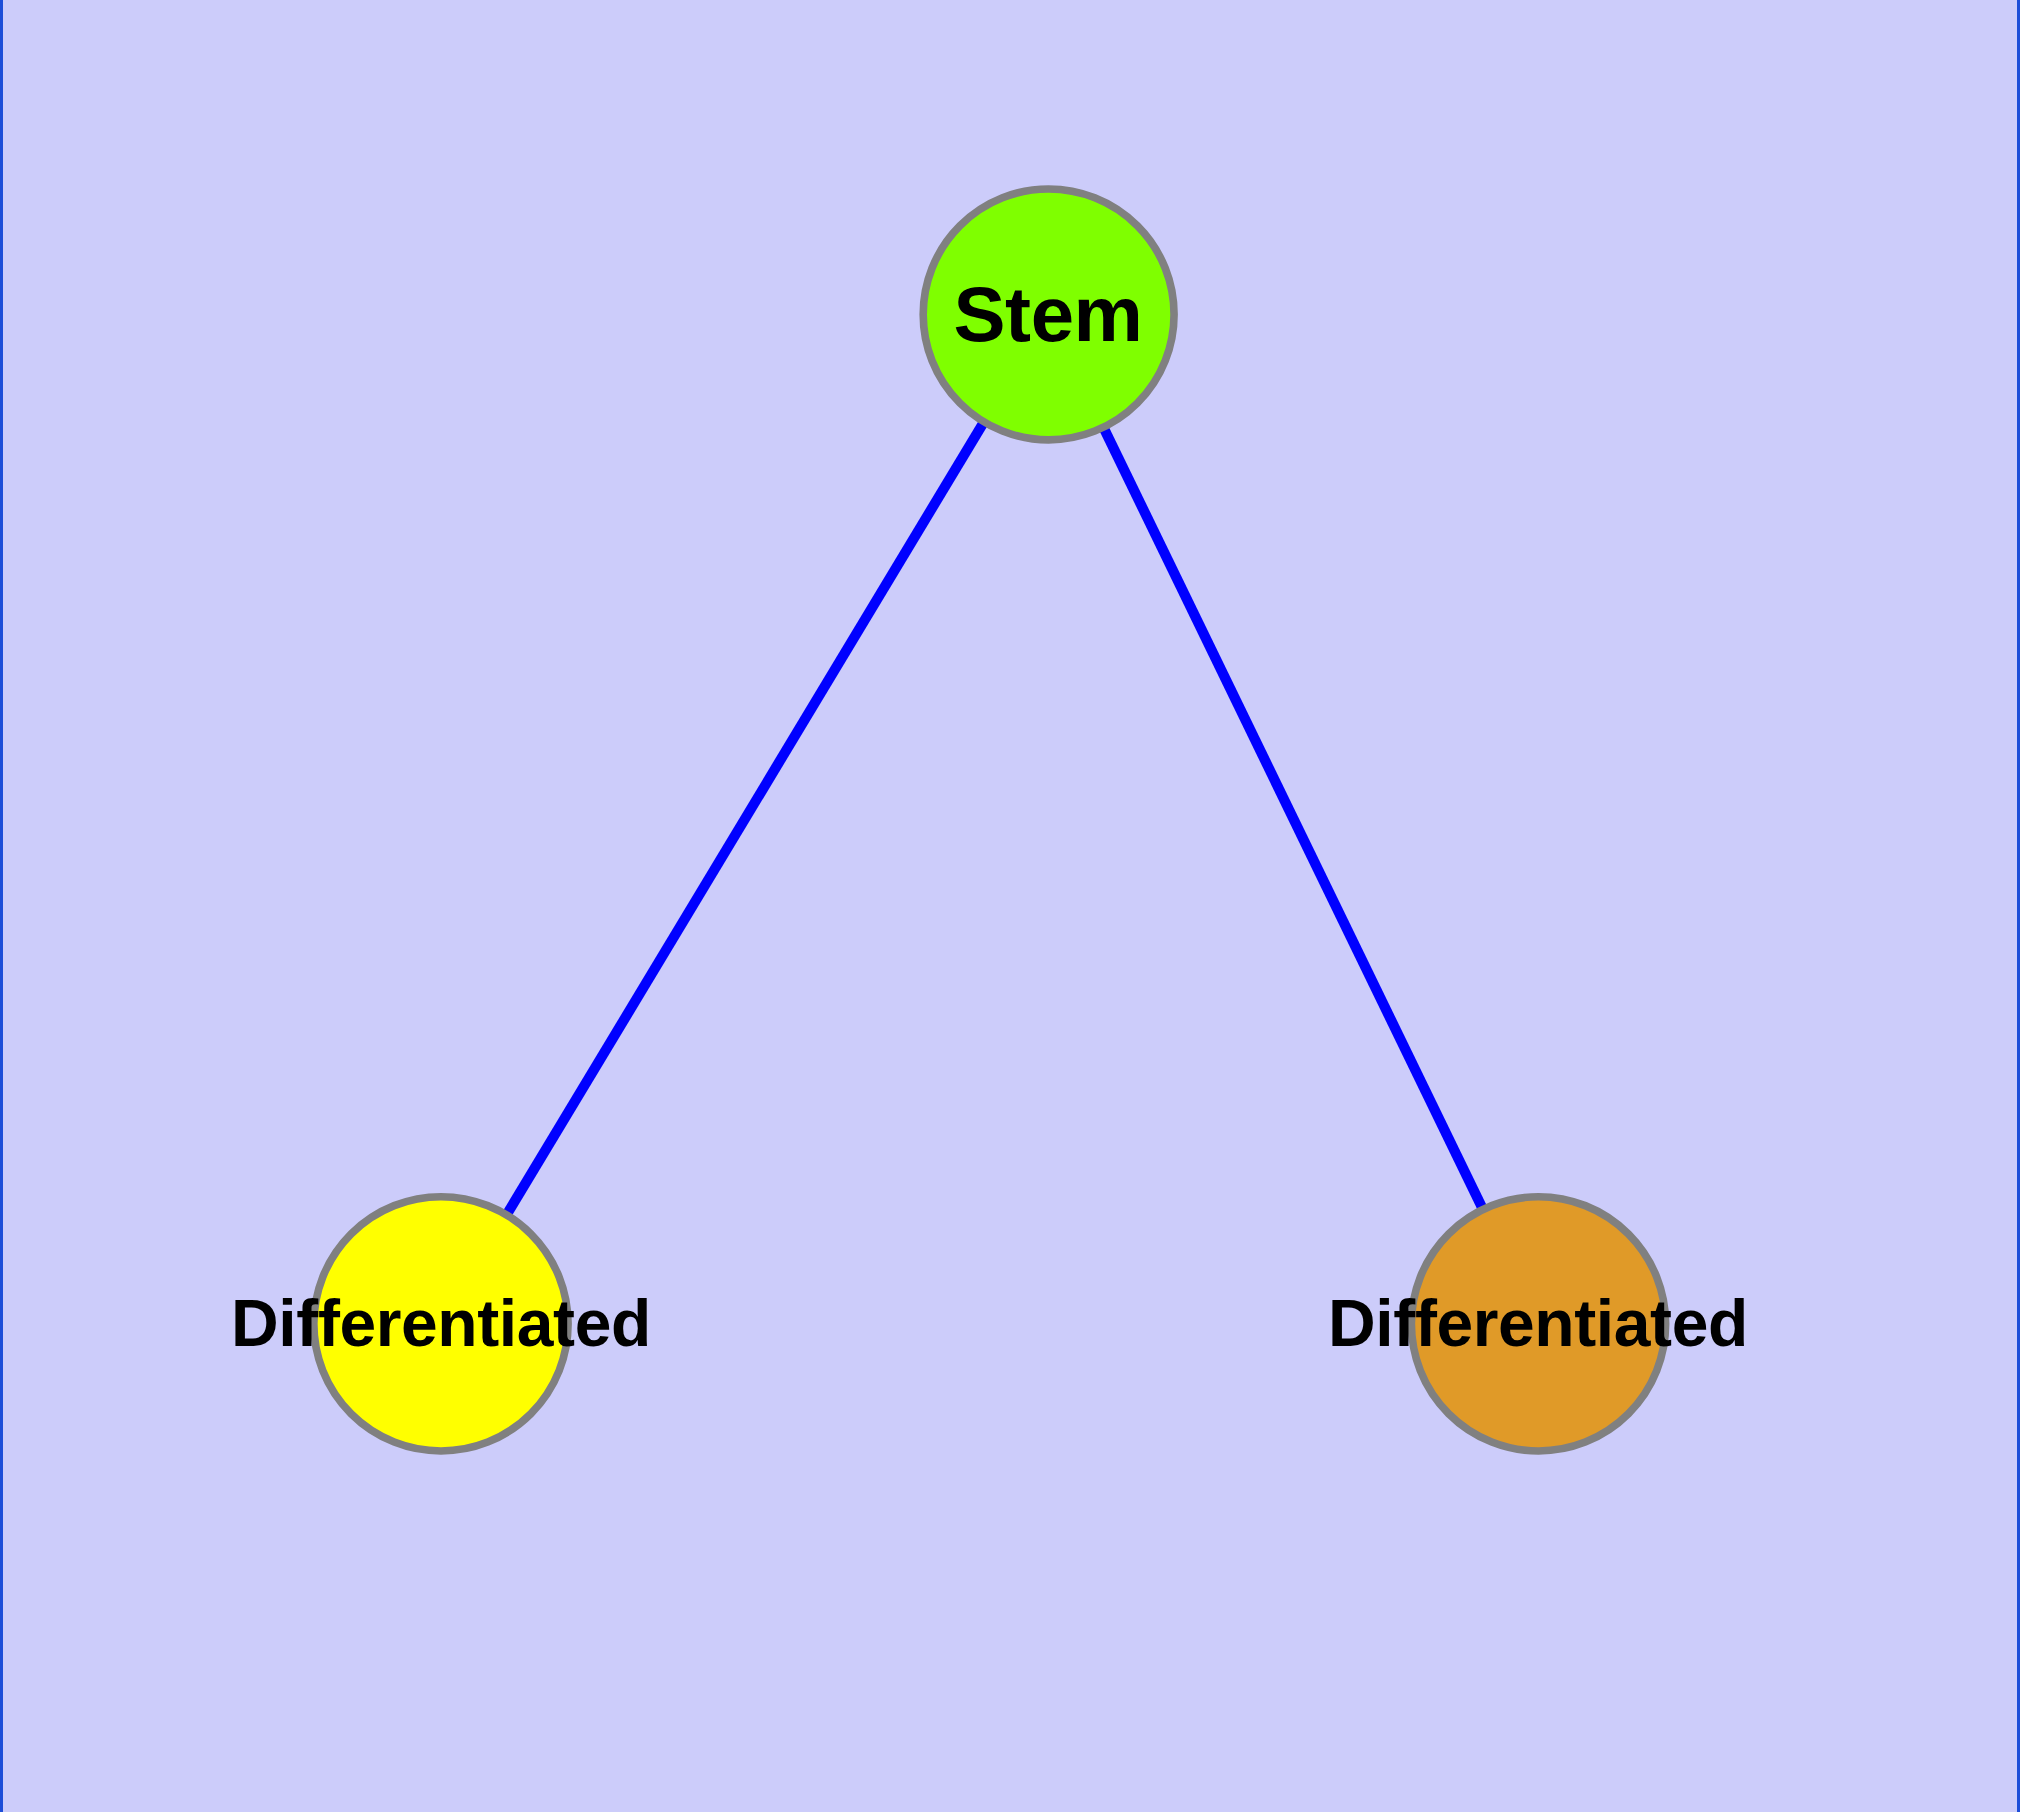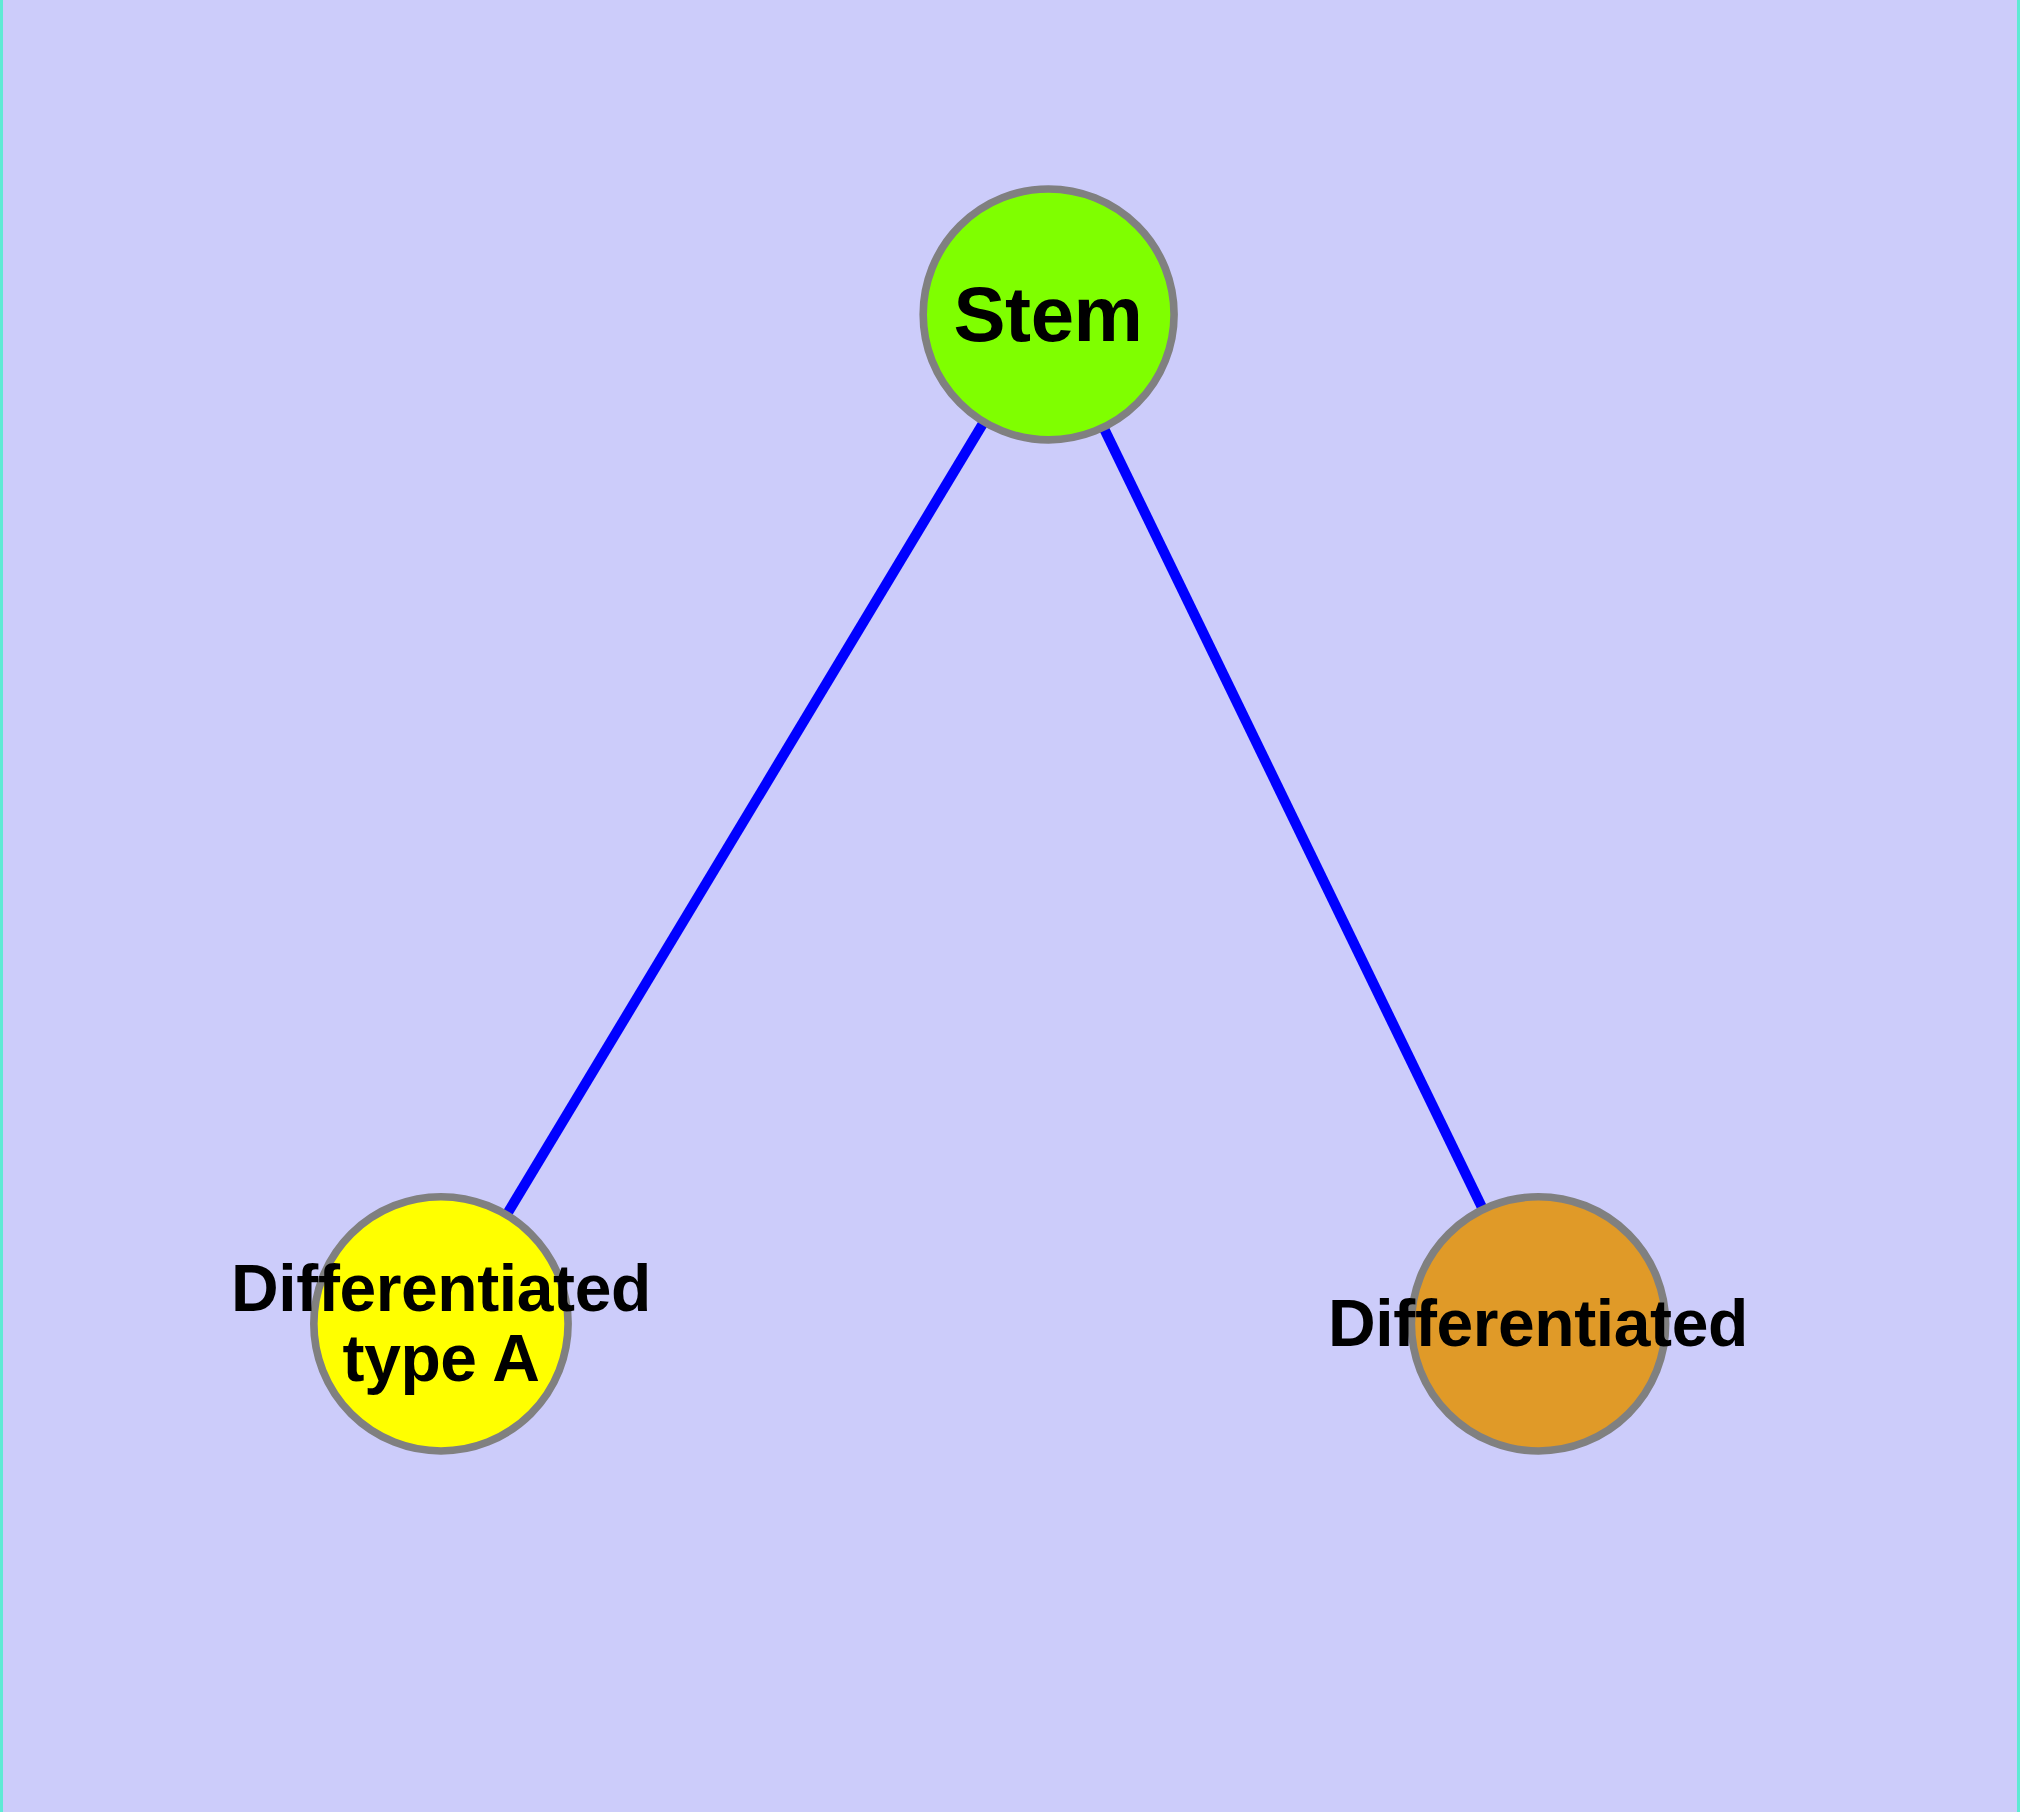--- a/index.html
+++ b/index.html
@@ -5,21 +5,21 @@
 <style>
   html, body {
     margin: 0;
     padding: 0;
     background: #ffffff;
   }
   #canvas {
     position: relative;
     width: 2021px;
     height: 1812px;
-    background: #5eead4;
+    background: #1d4ed8;
     overflow: hidden;
     font-family: "Liberation Sans", sans-serif;
   }
   #plot-bg {
     position: absolute;
     left: 3.4px;
     top: 0px;
     width: 2014px;
     height: 1812px;
     background: #ccccfa;
@@ -73,18 +73,18 @@
     </g>
     <g>
       <circle class="node-circle" cx="520" cy="1562" r="150" fill="#ffff00" stroke="#808080"></circle>
       <circle class="node-circle" cx="1815" cy="1562" r="150" fill="#e09a28" stroke="#808080"></circle>
       <circle class="node-circle" cx="1237" cy="371" r="148" fill="#7fff00" stroke="#808080"></circle>
     </g>
   </svg>
 
   <div class="node-label" id="label-stem" style="left:1048px; top:314px;">Stem</div>
 
-  <div class="node-label" id="label-type-a" style="left:441px; top:1324px;"><span>Differentiated</span><br><span>type A</span></div>
+  <div class="node-label" id="label-type-a" style="left:441px; top:1324px;"><span>Differentiated</span><br></div>
 
   <div class="node-label" id="label-type-b" style="left:1538px; top:1324px;"><span>Differentiated</span><br></div>
 
 </div>
 
 
 </body></html>

